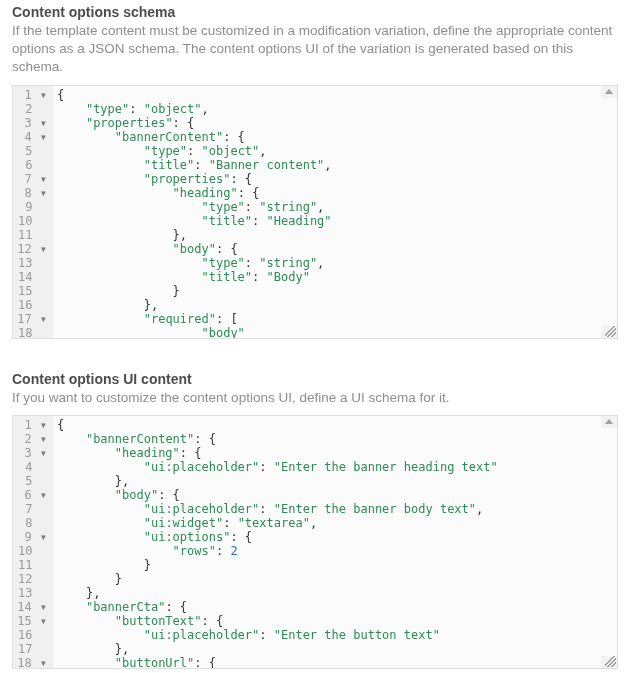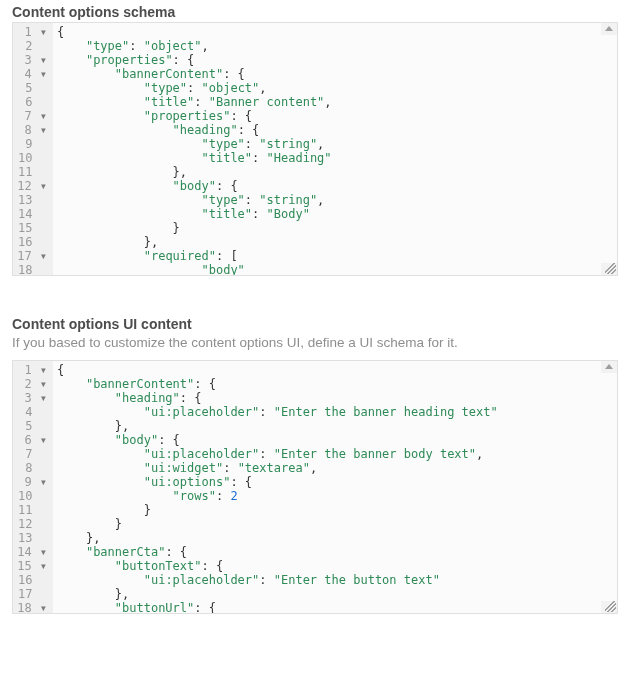--- a/index.html
+++ b/index.html
@@ -4,21 +4,21 @@
 <style>
   * { box-sizing: border-box; }
   body {
     margin: 0;
     padding: 4px 12px 8px 12px;
     width: 630px;
     font-family: "Segoe UI", Arial, sans-serif;
     background: #ffffff;
     color: #333;
   }
-  .section { margin-bottom: 40px; }
+  .section { margin-bottom: 32px; }
   .section-title {
     font-size: 14px;
     font-weight: 600;
     color: #4d4d4d;
     margin: 0 0 2px 0;
   }
   .section-desc {
     font-size: 13.5px;
     color: #8e8e8e;
     line-height: 1.35;
@@ -88,20 +88,21 @@
     margin: 3px auto;
   }
   .arrow-up   { border-bottom: 5px solid #9e9e9e; }
 </style>
 </head>
 <body>
 
 <div id="root">
     <div class="section">
       <div class="section-title">Content options schema</div>
+      <div class="section-desc">If the template content must be customized in a modification variation, define the appropriate content options as a JSON schema. The content options UI of the variation is generated based on this schema.</div>
       <div class="editor">
         <div class="editor-body">
           <div class="gutter">
             <div class="gutter-line"> 1 <span class="fold-marker">▾</span></div>
             <div class="gutter-line"> 2  </div>
             <div class="gutter-line"> 3 <span class="fold-marker">▾</span></div>
             <div class="gutter-line"> 4 <span class="fold-marker">▾</span></div>
             <div class="gutter-line"> 5  </div>
             <div class="gutter-line"> 6  </div>
             <div class="gutter-line"> 7 <span class="fold-marker">▾</span></div>
@@ -121,21 +122,21 @@
         </div>
         <div class="scroll-stub top">
           <div class="arrow-up"></div>
         </div>
         <div class="scroll-stub bottom"></div>
         <div class="resize-grip"></div>
       </div>
     </div>
     <div class="section">
       <div class="section-title">Content options UI content</div>
-      <div class="section-desc">If you based to customize the content options UI, define a UI schema for it.</div>
+      <div class="section-desc">If you want to customize the content options UI, define a UI schema for it.</div>
       <div class="editor">
         <div class="editor-body">
           <div class="gutter">
             <div class="gutter-line"> 1 <span class="fold-marker">▾</span></div>
             <div class="gutter-line"> 2 <span class="fold-marker">▾</span></div>
             <div class="gutter-line"> 3 <span class="fold-marker">▾</span></div>
             <div class="gutter-line"> 4  </div>
             <div class="gutter-line"> 5  </div>
             <div class="gutter-line"> 6 <span class="fold-marker">▾</span></div>
             <div class="gutter-line"> 7  </div>

